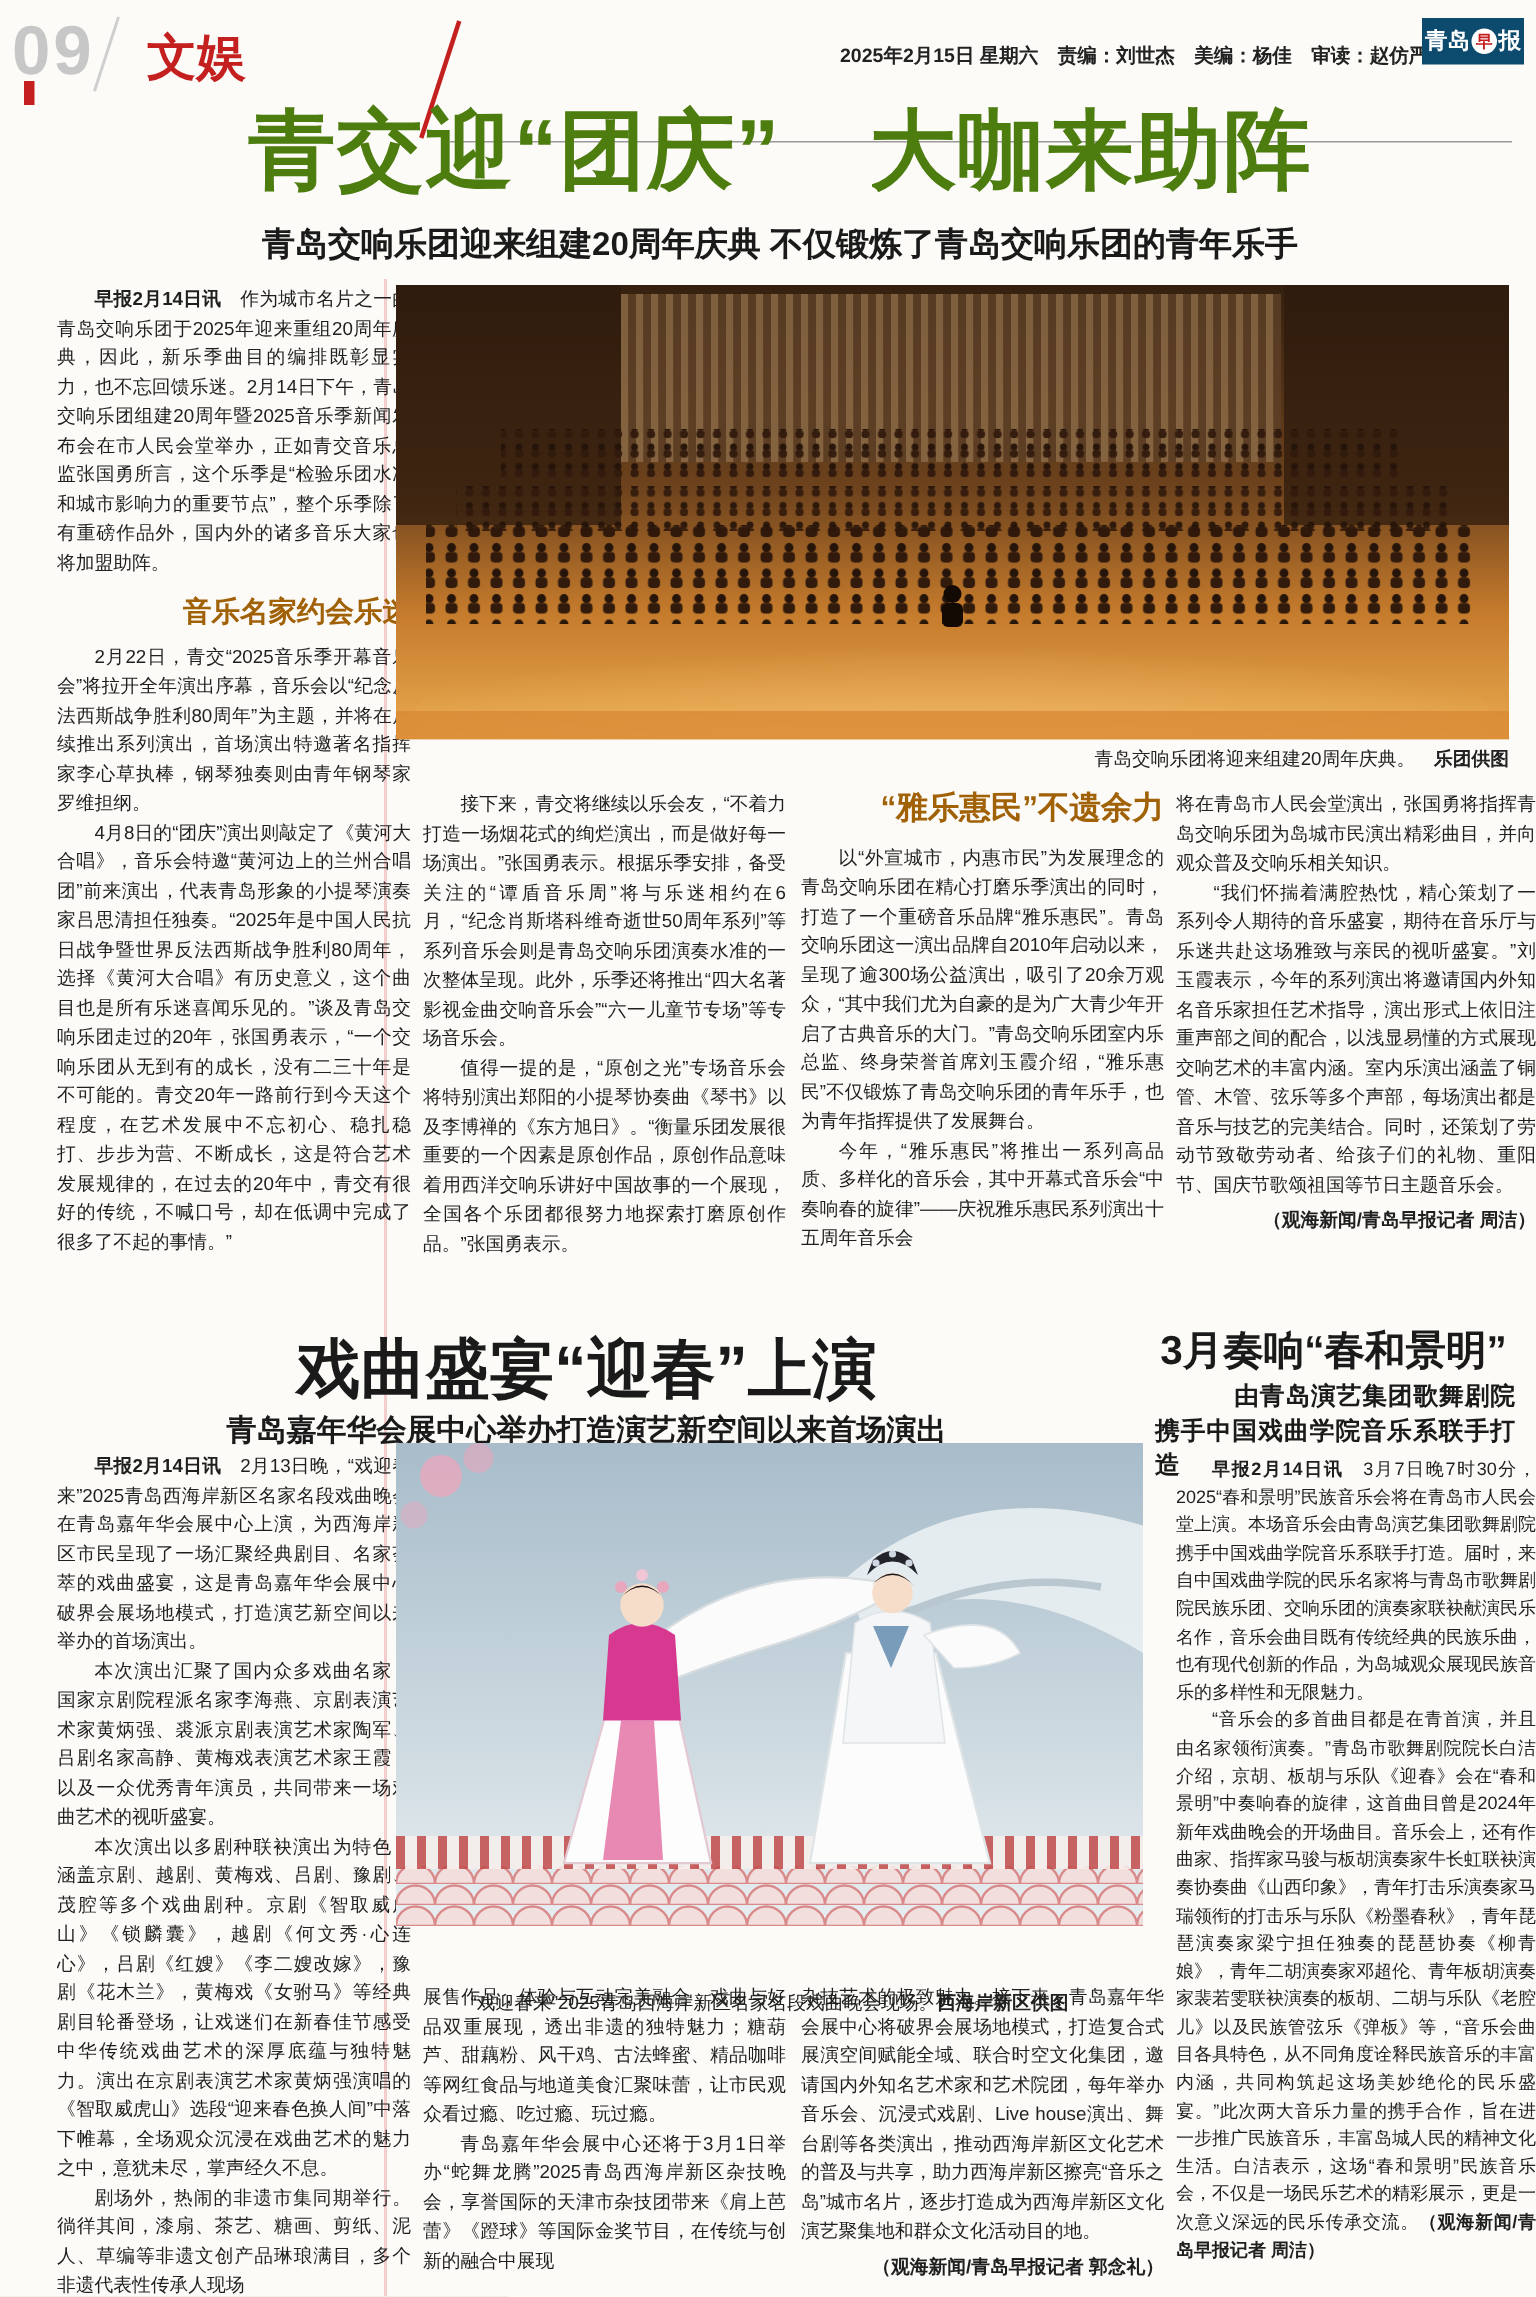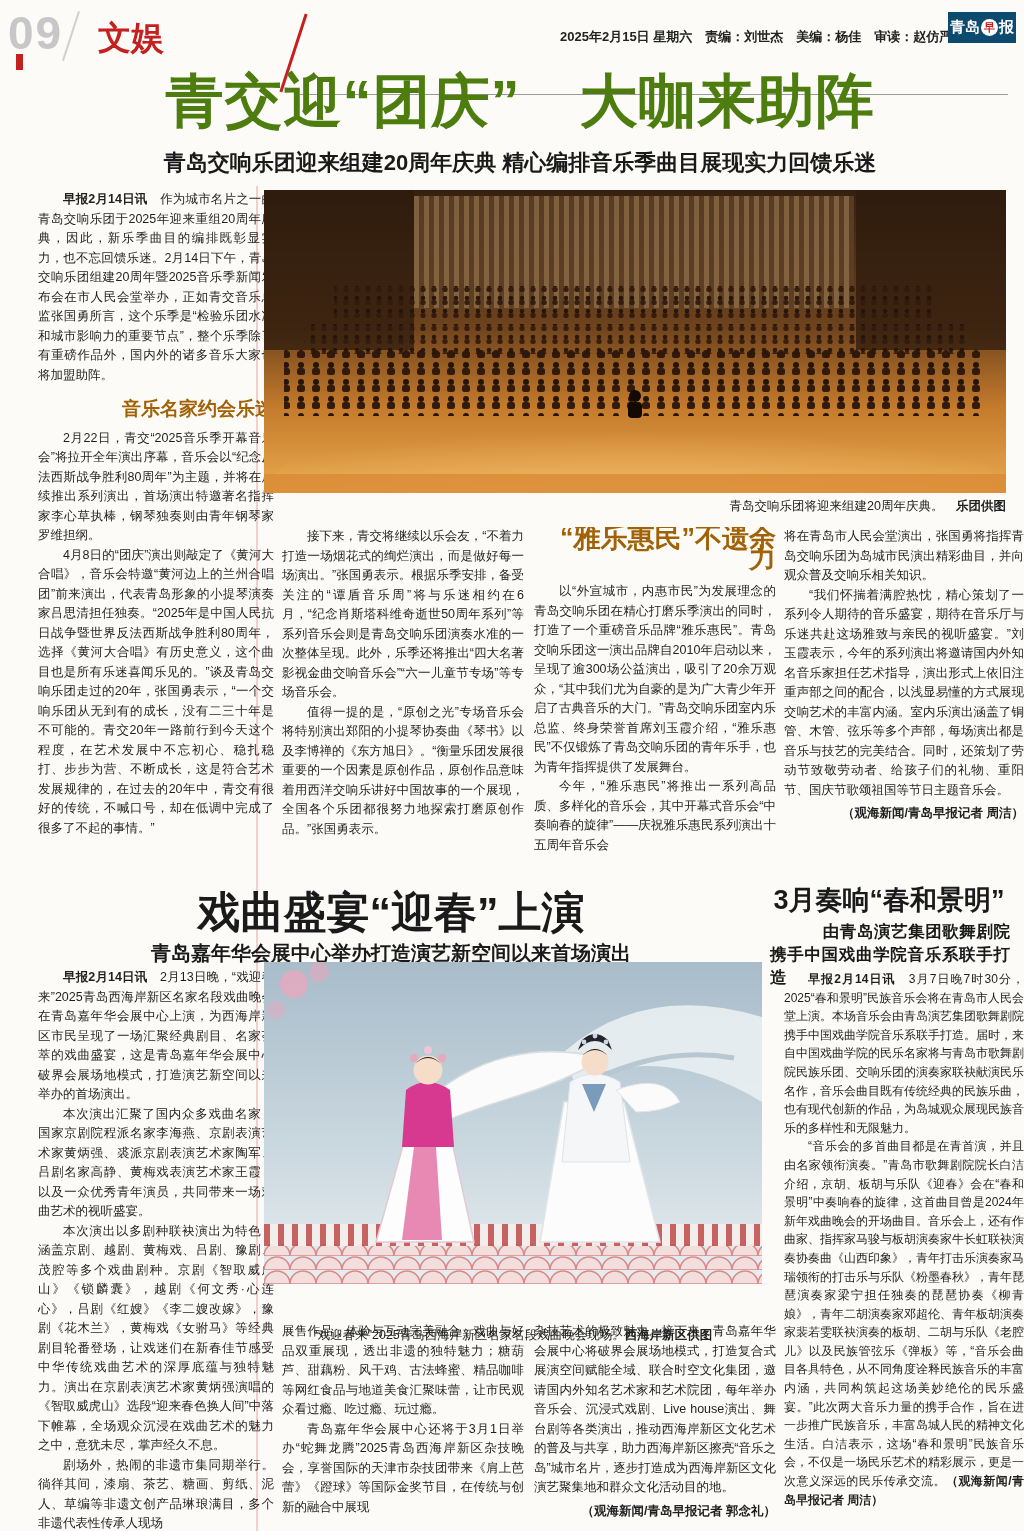--- a/index.html
+++ b/index.html
@@ -26,21 +26,21 @@
   .h2-sub{position:absolute;left:20px;top:940px;width:742px;text-align:center;font-size:20px;font-weight:bold;color:#1a1a1a;}
   .h3-main{position:absolute;left:766px;top:882px;width:246px;text-align:center;font-size:27px;font-weight:900;color:#1a1a1a;white-space:nowrap;}
   .h3-sub{position:absolute;left:770px;top:920px;width:240px;font-size:16.5px;font-weight:bold;color:#1a1a1a;
           text-align:justify;text-indent:3.2em;line-height:23px;}
   
   .col{position:absolute;text-align:justify;font-size:12.5px;line-height:19.5px;color:#1f1f1f;overflow:hidden;margin-left:16px;}
   .col p{margin:0;text-indent:2em;}
   .col p.cont{text-indent:0;}
   .lead{font-weight:bold;}
   .sec-head{font-size:19px;font-weight:900;text-align:right;text-indent:0 !important;margin:14px 0 10px 0 !important;color:#a16207;}
-  .sec-head.big{font-size:27px;margin:2px 0 14px 0 !important;}
+  .sec-head.big{font-size:21px;margin:2px 0 14px 0 !important;}
   .byline{text-align:right;font-weight:bold;text-indent:0 !important;margin-top:4px !important;}
   .byline-inline{font-weight:bold;}
   .a3body{font-size:12px;line-height:18.6px;}
   
   .photo{position:absolute;display:block;}
   .caption{position:absolute;font-size:12.5px;color:#222;}
   .caption .credit{font-weight:bold;}
 </style>
 </head>
 <body>
@@ -55,21 +55,21 @@
   <div class="dateline">2025年2月15日 星期六　责编：刘世杰　美编：杨佳　审读：赵仿严</div>
   <div class="brand">
     <span>青岛</span>
       <span class="em">早</span>
       <span>报</span>
   </div>
   <div class="head-rule"></div>
   <div class="col-rule"></div>
 
   <div class="h1-main">青交迎“团庆”　大咖来助阵</div>
-  <div class="h1-sub">青岛交响乐团迎来组建20周年庆典 精心编排音乐季曲目展现实力回馈乐迷</div>
+  <div class="h1-sub">青岛交响乐团迎来组建20周年庆典 不仅锻炼了青岛交响乐团的青年乐手</div>
 
   <div class="col" style="left:22px;top:190px;width:236px;height:688px;">
     <p><span class="lead">早报2月14日讯</span>　<span>作为城市名片之一的青岛交响乐团于2025年迎来重组20周年庆典，因此，新乐季曲目的编排既彰显实力，也不忘回馈乐迷。2月14日下午，青岛交响乐团组建20周年暨2025音乐季新闻发布会在市人民会堂举办，正如青交音乐总监张国勇所言，这个乐季是“检验乐团水准和城市影响力的重要节点”，整个乐季除了有重磅作品外，国内外的诸多音乐大家也将加盟助阵。</span></p>
     <p class="sec-head">音乐名家约会乐迷</p>
     <p>2月22日，青交“2025音乐季开幕音乐会”将拉开全年演出序幕，音乐会以“纪念反法西斯战争胜利80周年”为主题，并将在后续推出系列演出，首场演出特邀著名指挥家李心草执棒，钢琴独奏则由青年钢琴家罗维担纲。</p>
     <p>4月8日的“团庆”演出则敲定了《黄河大合唱》，音乐会特邀“黄河边上的兰州合唱团”前来演出，代表青岛形象的小提琴演奏家吕思清担任独奏。“2025年是中国人民抗日战争暨世界反法西斯战争胜利80周年，选择《黄河大合唱》有历史意义，这个曲目也是所有乐迷喜闻乐见的。”谈及青岛交响乐团走过的20年，张国勇表示，“一个交响乐团从无到有的成长，没有二三十年是不可能的。青交20年一路前行到今天这个程度，在艺术发展中不忘初心、稳扎稳打、步步为营、不断成长，这是符合艺术发展规律的，在过去的20年中，青交有很好的传统，不喊口号，却在低调中完成了很多了不起的事情。”</p>
   </div>
 
   <svg class="photo" style="left:264px;top:190px;" width="742" height="303" viewBox="0 0 742 303">
     <defs>

